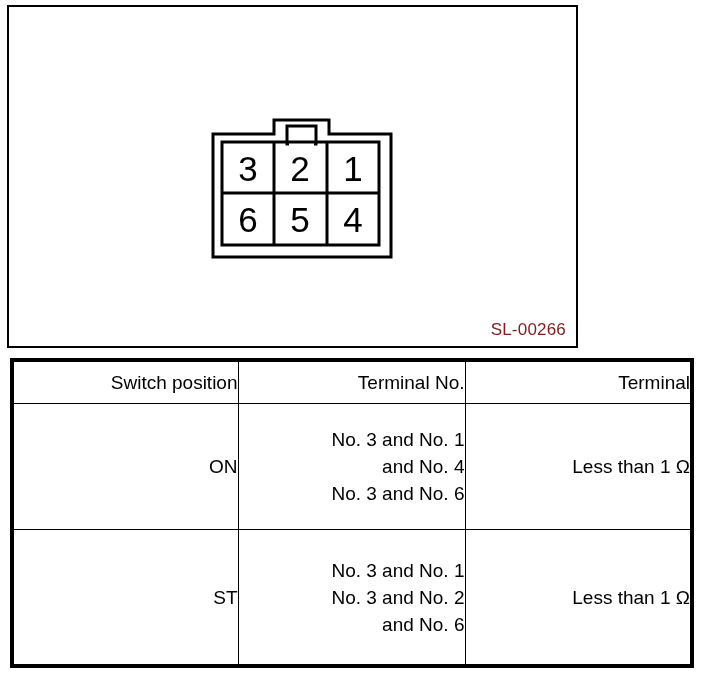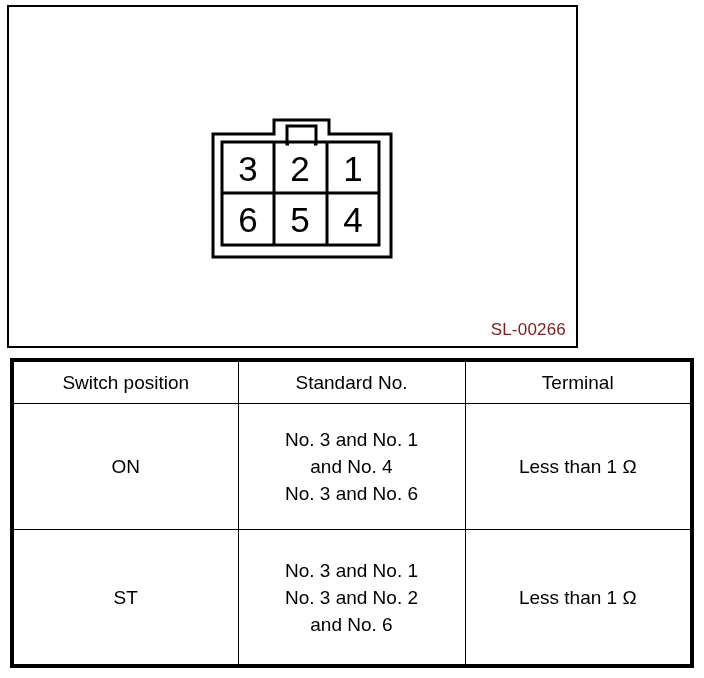--- a/index.html
+++ b/index.html
@@ -72,21 +72,21 @@
     height: 310px;
     border-collapse: collapse;
     table-layout: fixed;
     border: 4px solid #000;
     box-sizing: border-box;
     background: #fff;
   }
   #spec-table th,
   #spec-table td {
     border: 1.5px solid #000;
-    text-align: center;
+    text-align: right;
     vertical-align: middle;
     font-family: "Liberation Sans", sans-serif;
     font-weight: 400;
     font-size: 19px;
     line-height: 27px;
     color: #000;
     padding: 0;
   }
   #spec-table th {
     font-weight: 400;
@@ -140,21 +140,21 @@
 
 <table id="spec-table">
   <colgroup>
     <col class="col-switch">
     <col class="col-terminal">
     <col class="col-standard">
   </colgroup>
   <thead>
     <tr class="row-header">
       <th>Switch position</th>
-      <th>Standard No.</th>
+      <th>Terminal No.</th>
       <th>Terminal</th>
     </tr>
   </thead>
   <tbody>
     <tr class="row-on">
       <td>ON</td>
       <td class="multiline">No. 3 and No. 1
 and No. 4
 No. 3 and No. 6</td>
       <td>Less than 1 Ω</td>

